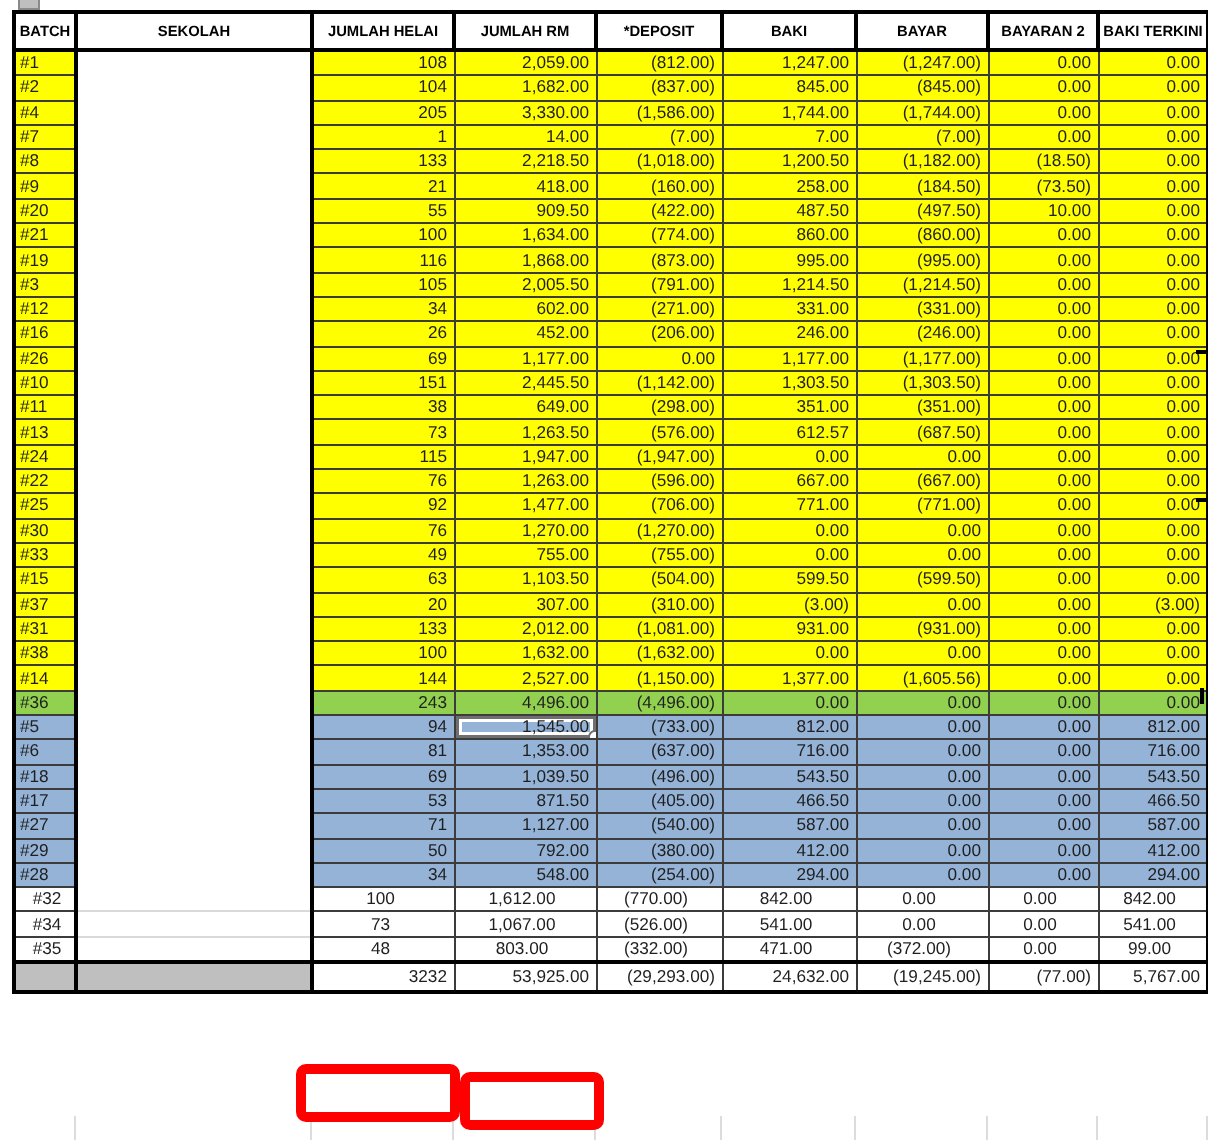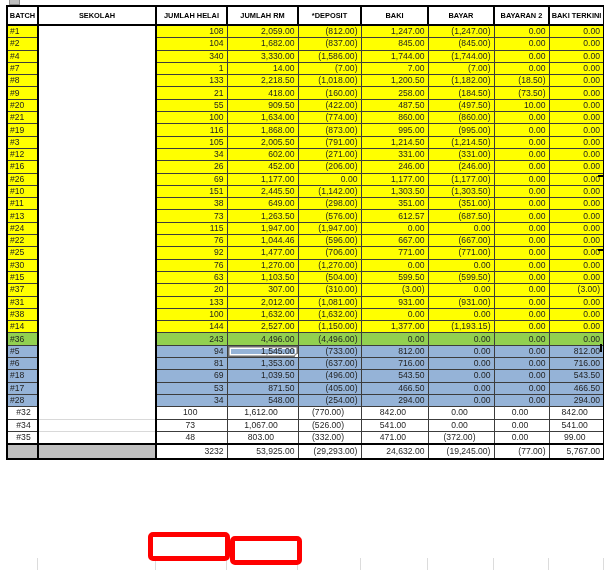--- a/index.html
+++ b/index.html
@@ -108,21 +108,21 @@
         <td>1,682.00</td>
         <td>(837.00)</td>
         <td>845.00</td>
         <td>(845.00)</td>
         <td>0.00</td>
         <td>0.00</td>
       </tr>
       <tr class="row-yellow">
         <td class="batch">#4</td>
         <td class="sekolah"></td>
-        <td>340</td>
+        <td>205</td>
         <td>3,330.00</td>
         <td>(1,586.00)</td>
         <td>1,744.00</td>
         <td>(1,744.00)</td>
         <td>0.00</td>
         <td>0.00</td>
       </tr>
       <tr class="row-yellow">
         <td class="batch">#7</td>
         <td class="sekolah"></td>
@@ -274,21 +274,21 @@
         <td>(1,947.00)</td>
         <td>0.00</td>
         <td>0.00</td>
         <td>0.00</td>
         <td>0.00</td>
       </tr>
       <tr class="row-yellow">
         <td class="batch">#22</td>
         <td class="sekolah"></td>
         <td>76</td>
-        <td>1,044.46</td>
+        <td>1,263.00</td>
         <td>(596.00)</td>
         <td>667.00</td>
         <td>(667.00)</td>
         <td>0.00</td>
         <td>0.00</td>
       </tr>
       <tr class="row-yellow">
         <td class="batch">#25</td>
         <td class="sekolah"></td>
         <td>92</td>
@@ -304,20 +304,31 @@
         <td class="sekolah"></td>
         <td>76</td>
         <td>1,270.00</td>
         <td>(1,270.00)</td>
         <td>0.00</td>
         <td>0.00</td>
         <td>0.00</td>
         <td>0.00</td>
       </tr>
       <tr class="row-yellow">
+        <td class="batch">#33</td>
+        <td class="sekolah"></td>
+        <td>49</td>
+        <td>755.00</td>
+        <td>(755.00)</td>
+        <td>0.00</td>
+        <td>0.00</td>
+        <td>0.00</td>
+        <td>0.00</td>
+      </tr>
+      <tr class="row-yellow">
         <td class="batch">#15</td>
         <td class="sekolah"></td>
         <td>63</td>
         <td>1,103.50</td>
         <td>(504.00)</td>
         <td>599.50</td>
         <td>(599.50)</td>
         <td>0.00</td>
         <td>0.00</td>
       </tr>
@@ -354,21 +365,21 @@
         <td>0.00</td>
         <td>0.00</td>
       </tr>
       <tr class="row-yellow">
         <td class="batch">#14</td>
         <td class="sekolah"></td>
         <td>144</td>
         <td>2,527.00</td>
         <td>(1,150.00)</td>
         <td>1,377.00</td>
-        <td>(1,193.15)</td>
+        <td>(1,605.56)</td>
         <td>0.00</td>
         <td>0.00</td>
       </tr>
       <tr class="row-green">
         <td class="batch">#36</td>
         <td class="sekolah"></td>
         <td>243</td>
         <td>4,496.00</td>
         <td>(4,496.00)</td>
         <td>0.00</td>
@@ -412,20 +423,42 @@
       <tr class="row-blue">
         <td class="batch">#17</td>
         <td class="sekolah"></td>
         <td>53</td>
         <td>871.50</td>
         <td>(405.00)</td>
         <td>466.50</td>
         <td>0.00</td>
         <td>0.00</td>
         <td>466.50</td>
+      </tr>
+      <tr class="row-blue">
+        <td class="batch">#27</td>
+        <td class="sekolah"></td>
+        <td>71</td>
+        <td>1,127.00</td>
+        <td>(540.00)</td>
+        <td>587.00</td>
+        <td>0.00</td>
+        <td>0.00</td>
+        <td>587.00</td>
+      </tr>
+      <tr class="row-blue">
+        <td class="batch">#29</td>
+        <td class="sekolah"></td>
+        <td>50</td>
+        <td>792.00</td>
+        <td>(380.00)</td>
+        <td>412.00</td>
+        <td>0.00</td>
+        <td>0.00</td>
+        <td>412.00</td>
       </tr>
       <tr class="row-blue">
         <td class="batch">#28</td>
         <td class="sekolah"></td>
         <td>34</td>
         <td>548.00</td>
         <td>(254.00)</td>
         <td>294.00</td>
         <td>0.00</td>
         <td>0.00</td>

